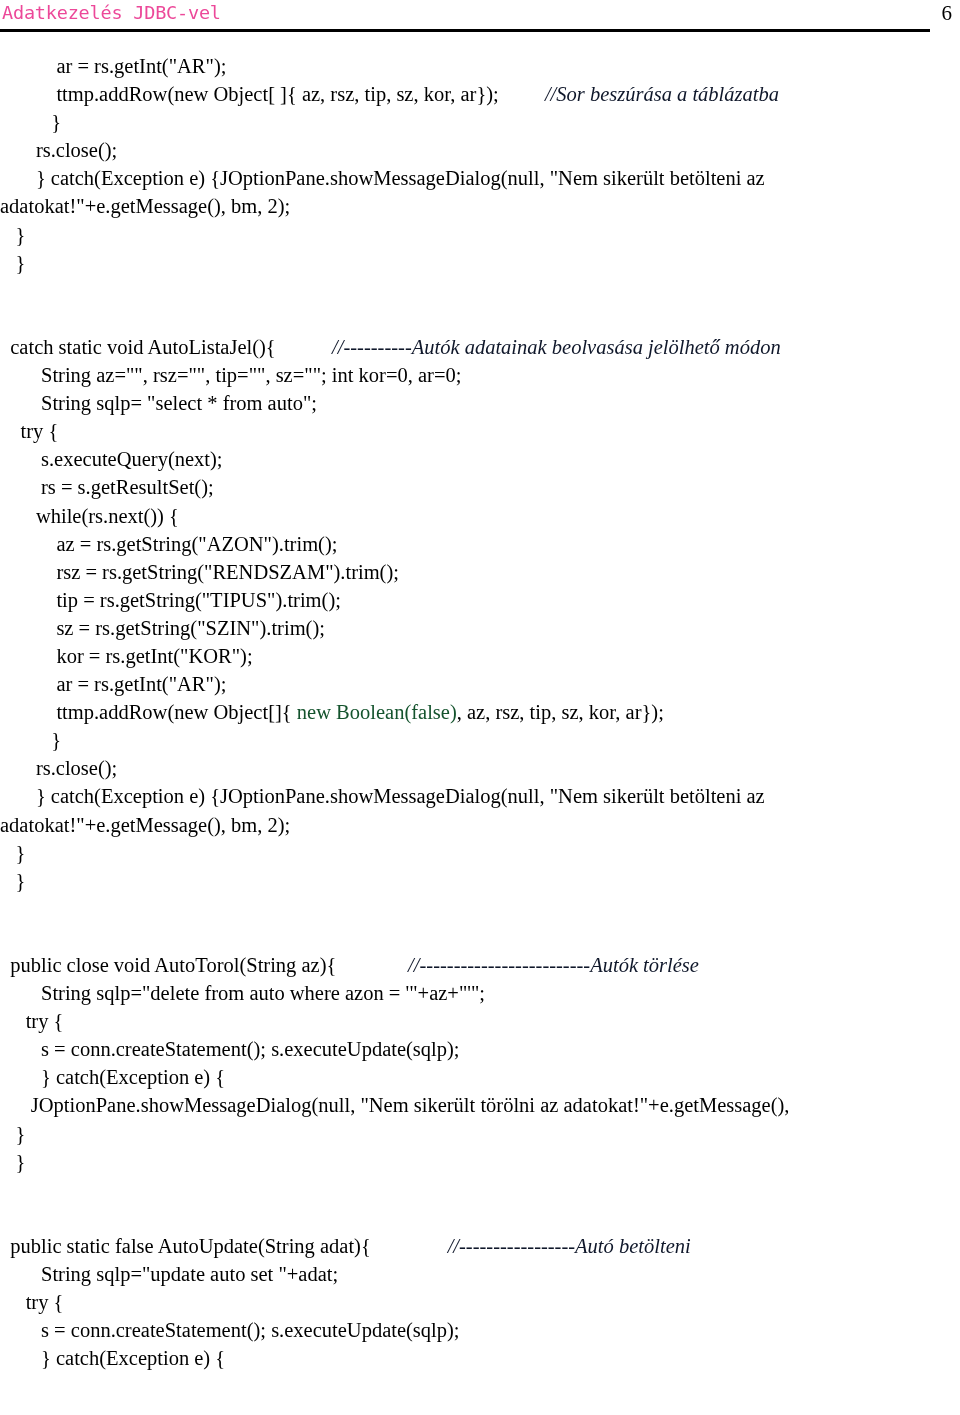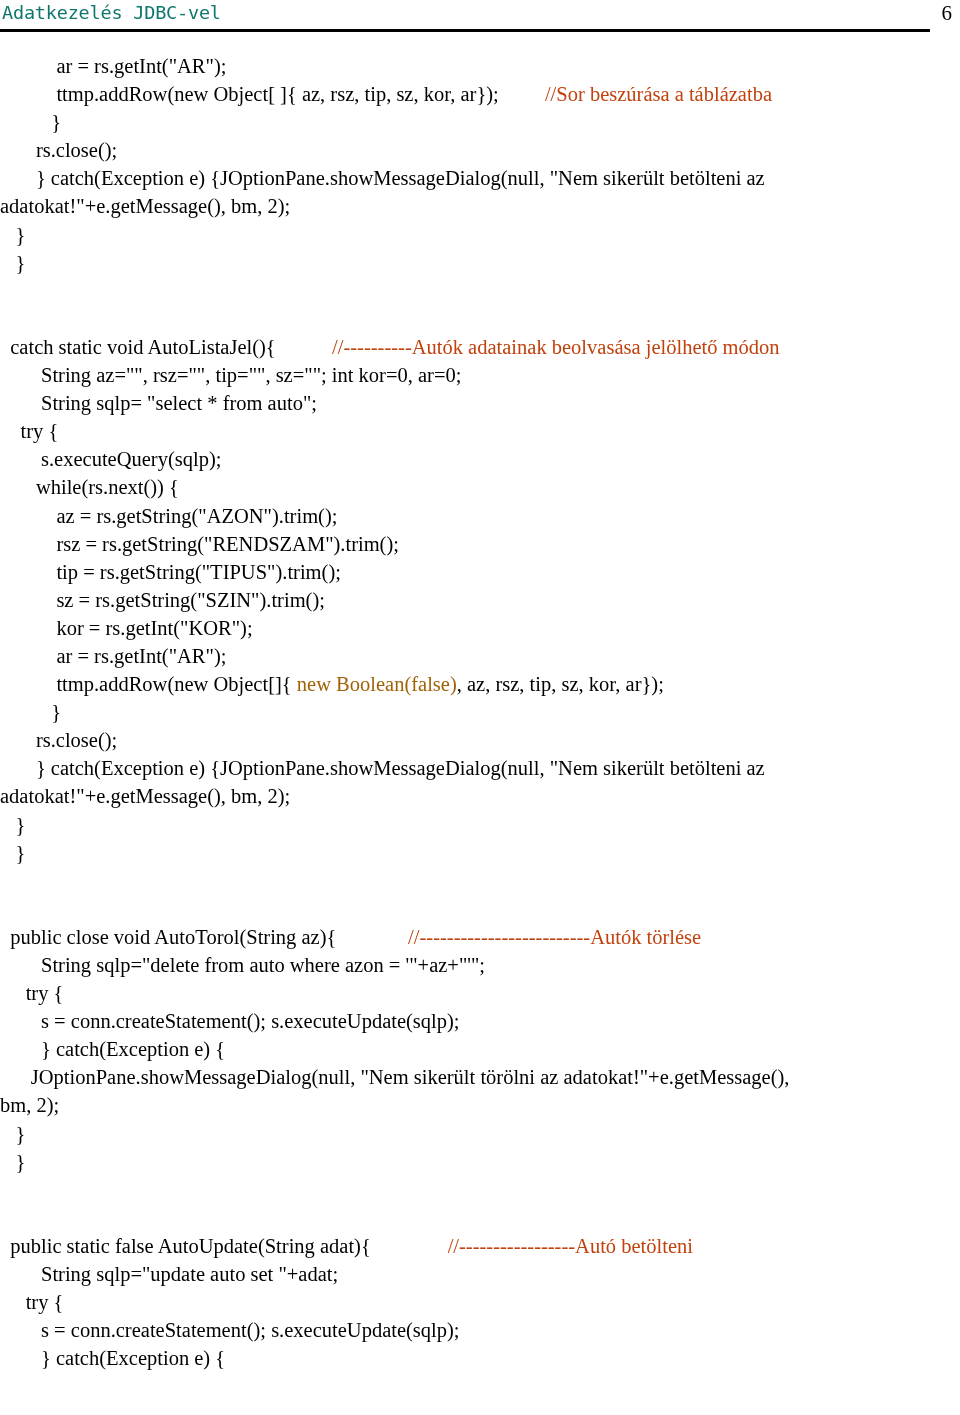--- a/index.html
+++ b/index.html
@@ -24,21 +24,21 @@
     width: 960px;
     height: 40px;
   }
   .header-title {
     position: absolute;
     left: 2px;
     top: 2px;
     font-family: "DejaVu Sans Mono", "Liberation Mono", monospace;
     font-size: 18.5px;
     letter-spacing: -0.2px;
-    color: #0f766e;
+    color: #ec4899;
     white-space: pre;
   }
   .header-pageno {
     position: absolute;
     right: 8px;
     top: 1px;
     font-family: "Liberation Serif", "DejaVu Serif", serif;
     font-size: 21px;
     color: #000;
   }
@@ -62,24 +62,25 @@
     line-height: 28.1px;
   }
   .ln {
     white-space: pre;
     min-height: 28.1px;
   }
   .ln.blank {
     height: 28.1px;
   }
   .cmt {
-    color: #c2410c;
+    color: #0f172a;
+    font-style: italic;
   }
   .kw-blue {
-    color: #a16207;
+    color: #14532d;
   }
 </style>
 </head>
 <body>
 
 <div class="page-header">
   <div class="header-title">Adatkezelés JDBC-vel</div>
   <div class="header-pageno">6</div>
   <div class="header-rule"></div>
 </div>
@@ -92,21 +93,22 @@
     <div class="ln">       <span>} catch(Exception e) {JOptionPane.showMessageDialog(null, "Nem sikerült betölteni az</span></div>
     <div class="ln"><span>adatokat!"+e.getMessage(), bm, 2);</span></div>
     <div class="ln">   <span>}</span></div>
     <div class="ln">   <span>}</span></div>
     <div class="ln blank"></div>
     <div class="ln blank"></div>
     <div class="ln">  <span>catch static void AutoListaJel(){</span>           <span class="cmt">//----------Autók adatainak beolvasása jelölhető módon</span></div>
     <div class="ln">        <span>String az="", rsz="", tip="", sz=""; int kor=0, ar=0;</span></div>
     <div class="ln">        <span>String sqlp= "select * from auto";</span></div>
     <div class="ln">    <span>try {</span></div>
-    <div class="ln">        <span>s.executeQuery(sqlp);</span></div>
+    <div class="ln">        <span>s.executeQuery(next);</span></div>
+    <div class="ln">        <span>rs = s.getResultSet();</span></div>
     <div class="ln">       <span>while(rs.next()) {</span></div>
     <div class="ln">           <span>az = rs.getString("AZON").trim();</span></div>
     <div class="ln">           <span>rsz = rs.getString("RENDSZAM").trim();</span></div>
     <div class="ln">           <span>tip = rs.getString("TIPUS").trim();</span></div>
     <div class="ln">           <span>sz = rs.getString("SZIN").trim();</span></div>
     <div class="ln">           <span>kor = rs.getInt("KOR");</span></div>
     <div class="ln">           <span>ar = rs.getInt("AR");</span></div>
     <div class="ln">           <span>ttmp.addRow(new Object[]{ </span><span class="kw-blue">new Boolean(false)</span><span>, az, rsz, tip, sz, kor, ar});</span></div>
     <div class="ln">          <span>}</span></div>
     <div class="ln">       <span>rs.close();</span></div>
@@ -115,21 +117,20 @@
     <div class="ln">   <span>}</span></div>
     <div class="ln">   <span>}</span></div>
     <div class="ln blank"></div>
     <div class="ln blank"></div>
     <div class="ln">  <span>public close void AutoTorol(String az){</span>              <span class="cmt">//-------------------------Autók törlése</span></div>
     <div class="ln">        <span>String sqlp="delete from auto where azon = '"+az+"'";</span></div>
     <div class="ln">     <span>try {</span></div>
     <div class="ln">        <span>s = conn.createStatement(); s.executeUpdate(sqlp);</span></div>
     <div class="ln">        <span>} catch(Exception e) {</span></div>
     <div class="ln">      <span>JOptionPane.showMessageDialog(null, "Nem sikerült törölni az adatokat!"+e.getMessage(),</span></div>
-    <div class="ln"><span>bm, 2);</span></div>
     <div class="ln">   <span>}</span></div>
     <div class="ln">   <span>}</span></div>
     <div class="ln blank"></div>
     <div class="ln blank"></div>
     <div class="ln">  <span>public static false AutoUpdate(String adat){</span>               <span class="cmt">//-----------------Autó betölteni</span></div>
     <div class="ln">        <span>String sqlp="update auto set "+adat;</span></div>
     <div class="ln">     <span>try {</span></div>
     <div class="ln">        <span>s = conn.createStatement(); s.executeUpdate(sqlp);</span></div>
     <div class="ln">        <span>} catch(Exception e) {</span></div>
   </div>

